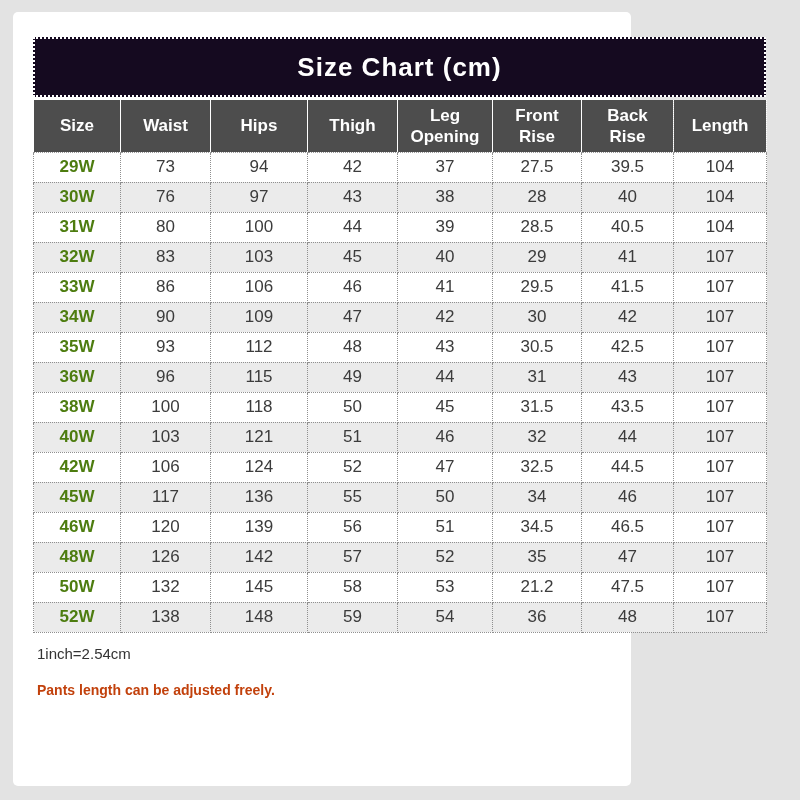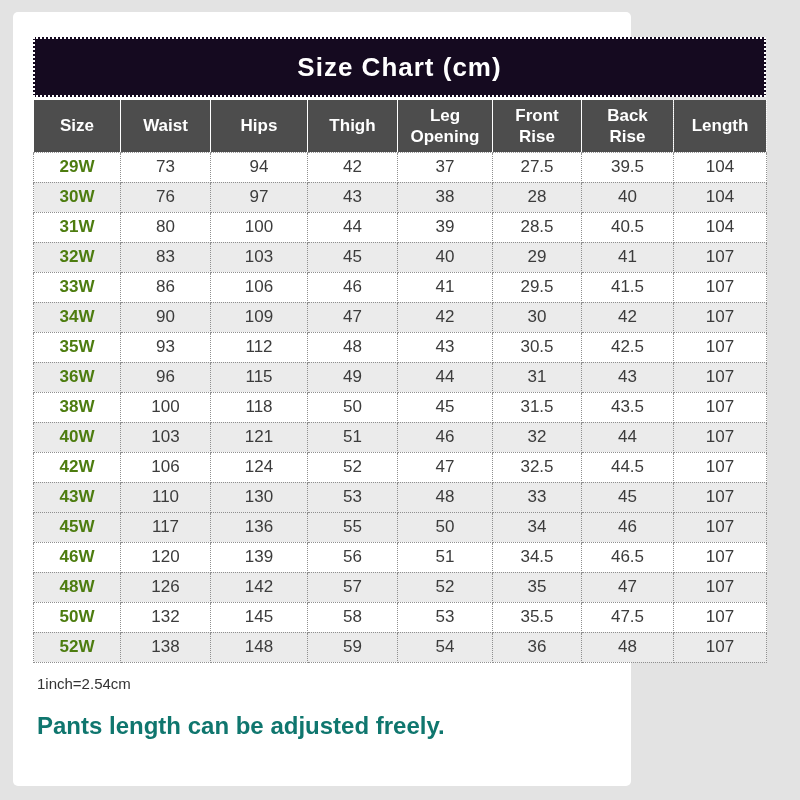--- a/index.html
+++ b/index.html
@@ -72,23 +72,23 @@
     font-weight: bold;
     color: #4d7c0f;
   }
   .note {
     margin: 12px 20px 0 24px;
     font-size: 15px;
     color: #333333;
   }
   .red-note {
     margin: 20px 20px 0 24px;
-    font-size: 24px;
-    font-weight: bold;
-    color: #0f766e;
+    font-size: 14px;
+    font-weight: bold;
+    color: #c2410c;
   }
 </style>
 </head>
 <body>
 
 <div class="canvas">
   <div class="page">
 
     <div class="title-bar">Size Chart (cm)</div>
 
@@ -220,30 +220,20 @@
             <td class="size-col">42W</td>
             <td>106</td>
             <td>124</td>
             <td>52</td>
             <td>47</td>
             <td>32.5</td>
             <td>44.5</td>
             <td>107</td>
           </tr>
           <tr class="alt">
-            <td class="size-col">43W</td>
-            <td>110</td>
-            <td>130</td>
-            <td>53</td>
-            <td>48</td>
-            <td>33</td>
-            <td>45</td>
-            <td>107</td>
-          </tr>
-          <tr class="alt">
             <td class="size-col">45W</td>
             <td>117</td>
             <td>136</td>
             <td>55</td>
             <td>50</td>
             <td>34</td>
             <td>46</td>
             <td>107</td>
           </tr>
           <tr>
@@ -265,21 +255,21 @@
             <td>35</td>
             <td>47</td>
             <td>107</td>
           </tr>
           <tr>
             <td class="size-col">50W</td>
             <td>132</td>
             <td>145</td>
             <td>58</td>
             <td>53</td>
-            <td>35.5</td>
+            <td>21.2</td>
             <td>47.5</td>
             <td>107</td>
           </tr>
           <tr class="alt">
             <td class="size-col">52W</td>
             <td>138</td>
             <td>148</td>
             <td>59</td>
             <td>54</td>
             <td>36</td>

